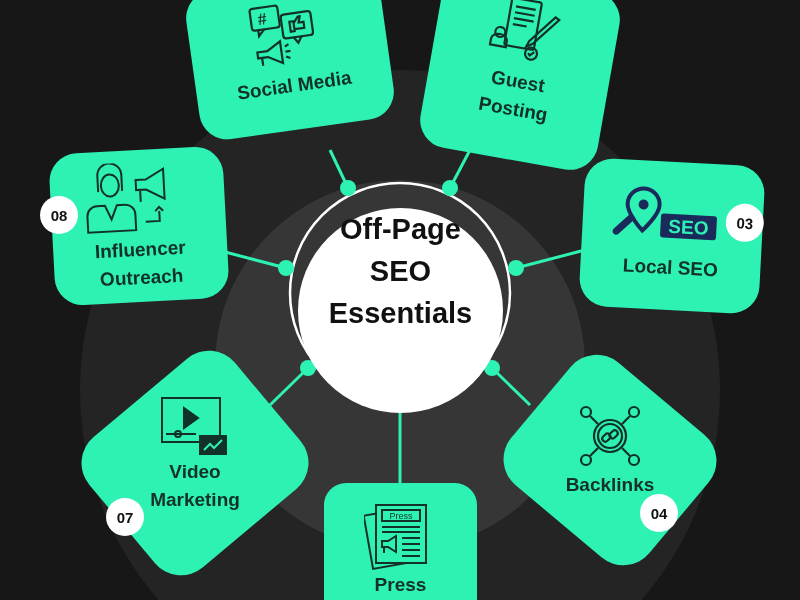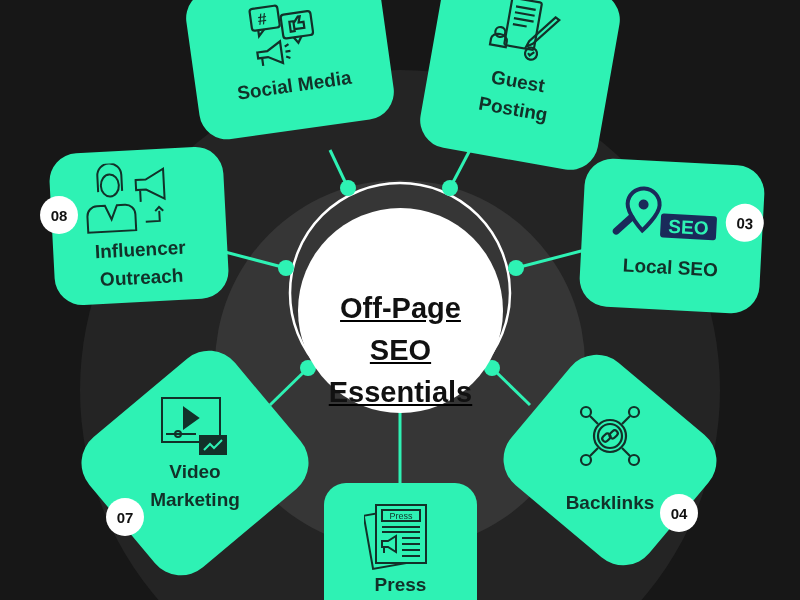--- a/index.html
+++ b/index.html
@@ -2,21 +2,21 @@
 <html><head>
 <meta charset="utf-8">
 <style>
   html, body { margin:0; padding:0; }
   body { width:800px; height:600px; overflow:hidden; background:#171717; font-family:"Liberation Sans", sans-serif; position:relative; }
   .stage { position:absolute; left:0; top:0; width:800px; height:600px; }
   .ring { position:absolute; border-radius:50%; }
   .ring-outer { left:80px; top:70px; width:640px; height:640px; background:#242424; }
   .ring-mid { left:215px; top:180px; width:370px; height:370px; background:#363636; }
   svg.conn { position:absolute; left:0; top:0; width:800px; height:600px; }
-  .hub { position:absolute; left:298px; top:208px; width:205px; height:205px; border-radius:50%; background:#fff; display:flex; align-items:flex-end; justify-content:center; text-align:center;text-decoration:underline; }
+  .hub { position:absolute; left:298px; top:208px; width:205px; height:205px; border-radius:50%; background:#fff; display:flex; align-items:flex-start; justify-content:center; text-align:center; }
   .hub-title { font-size:29px; font-weight:bold; color:#111; line-height:42px; white-space:pre-line; }
   .card { position:absolute; background:#2ef2b4; color:#0f1f1a; border-radius:28px; }
   .card .label { position:absolute; left:0; right:0; text-align:center; font-weight:bold; font-size:19px; line-height:28px; white-space:pre-line; color:#123129; }
   .icon { position:absolute; }
   .badge { position:absolute; width:38px; height:38px; border-radius:50%; background:#fff; color:#111; font-weight:bold; font-size:15px; display:flex; align-items:center; justify-content:center; }
 </style>
 </head>
 <body>
 
 <div class="stage">
@@ -68,22 +68,22 @@
     <circle cx="32" cy="32" r="16"></circle>
       <circle cx="32" cy="32" r="12"></circle>
     <circle cx="8" cy="8" r="5"></circle>
       <circle cx="56" cy="8" r="5"></circle>
       <circle cx="8" cy="56" r="5"></circle>
       <circle cx="56" cy="56" r="5"></circle>
     <path d="M12 12 l8 8 M52 12 l-8 8 M12 52 l8 -8 M52 52 l-8 -8"></path>
     <rect x="24" y="31" width="9" height="6" rx="3" transform="rotate(-45 28 34)"></rect>
       <rect x="31" y="27" width="9" height="6" rx="3" transform="rotate(-45 36 30)"></rect>
   </svg>
-  <div style="position:absolute;left:540px;top:474px;width:140px;text-align:center;font-weight:bold;font-size:19px;color:#123129;margin-top:18px;">Backlinks</div>
-  <div class="badge" style="left:660px;top:494px">04</div>
+  <div style="position:absolute;left:540px;top:474px;width:140px;text-align:center;font-weight:bold;font-size:19px;color:#123129;">Backlinks</div>
+  <div class="badge" style="left:640px;top:494px">04</div>
 
   <div class="card" style="left:324px;top:483px;width:153px;height:150px;border-radius:22px;">
     <svg class="icon" style="left:40px;top:18px" width="70" height="70" viewBox="0 0 70 70" fill="none" stroke="#123129" stroke-width="2">
       <rect x="4" y="10" width="50" height="54" transform="rotate(-10 29 37)"></rect>
       <rect x="12" y="4" width="50" height="58" fill="#2ef2b4"></rect>
       <rect x="18" y="9" width="38" height="11"></rect>
       <text x="37" y="18" font-size="9" text-anchor="middle" fill="#123129" stroke="none" font-family="Liberation Sans, sans-serif">Press</text>
       <path d="M18 26 h38 M18 31 h38 M38 37 h18 M38 43 h18 M38 49 h18 M38 55 h18"></path>
       <path d="M18 40 h6 l8 -5 v16 l-8 -5 h-6z M20 46 v6"></path>
     </svg>

